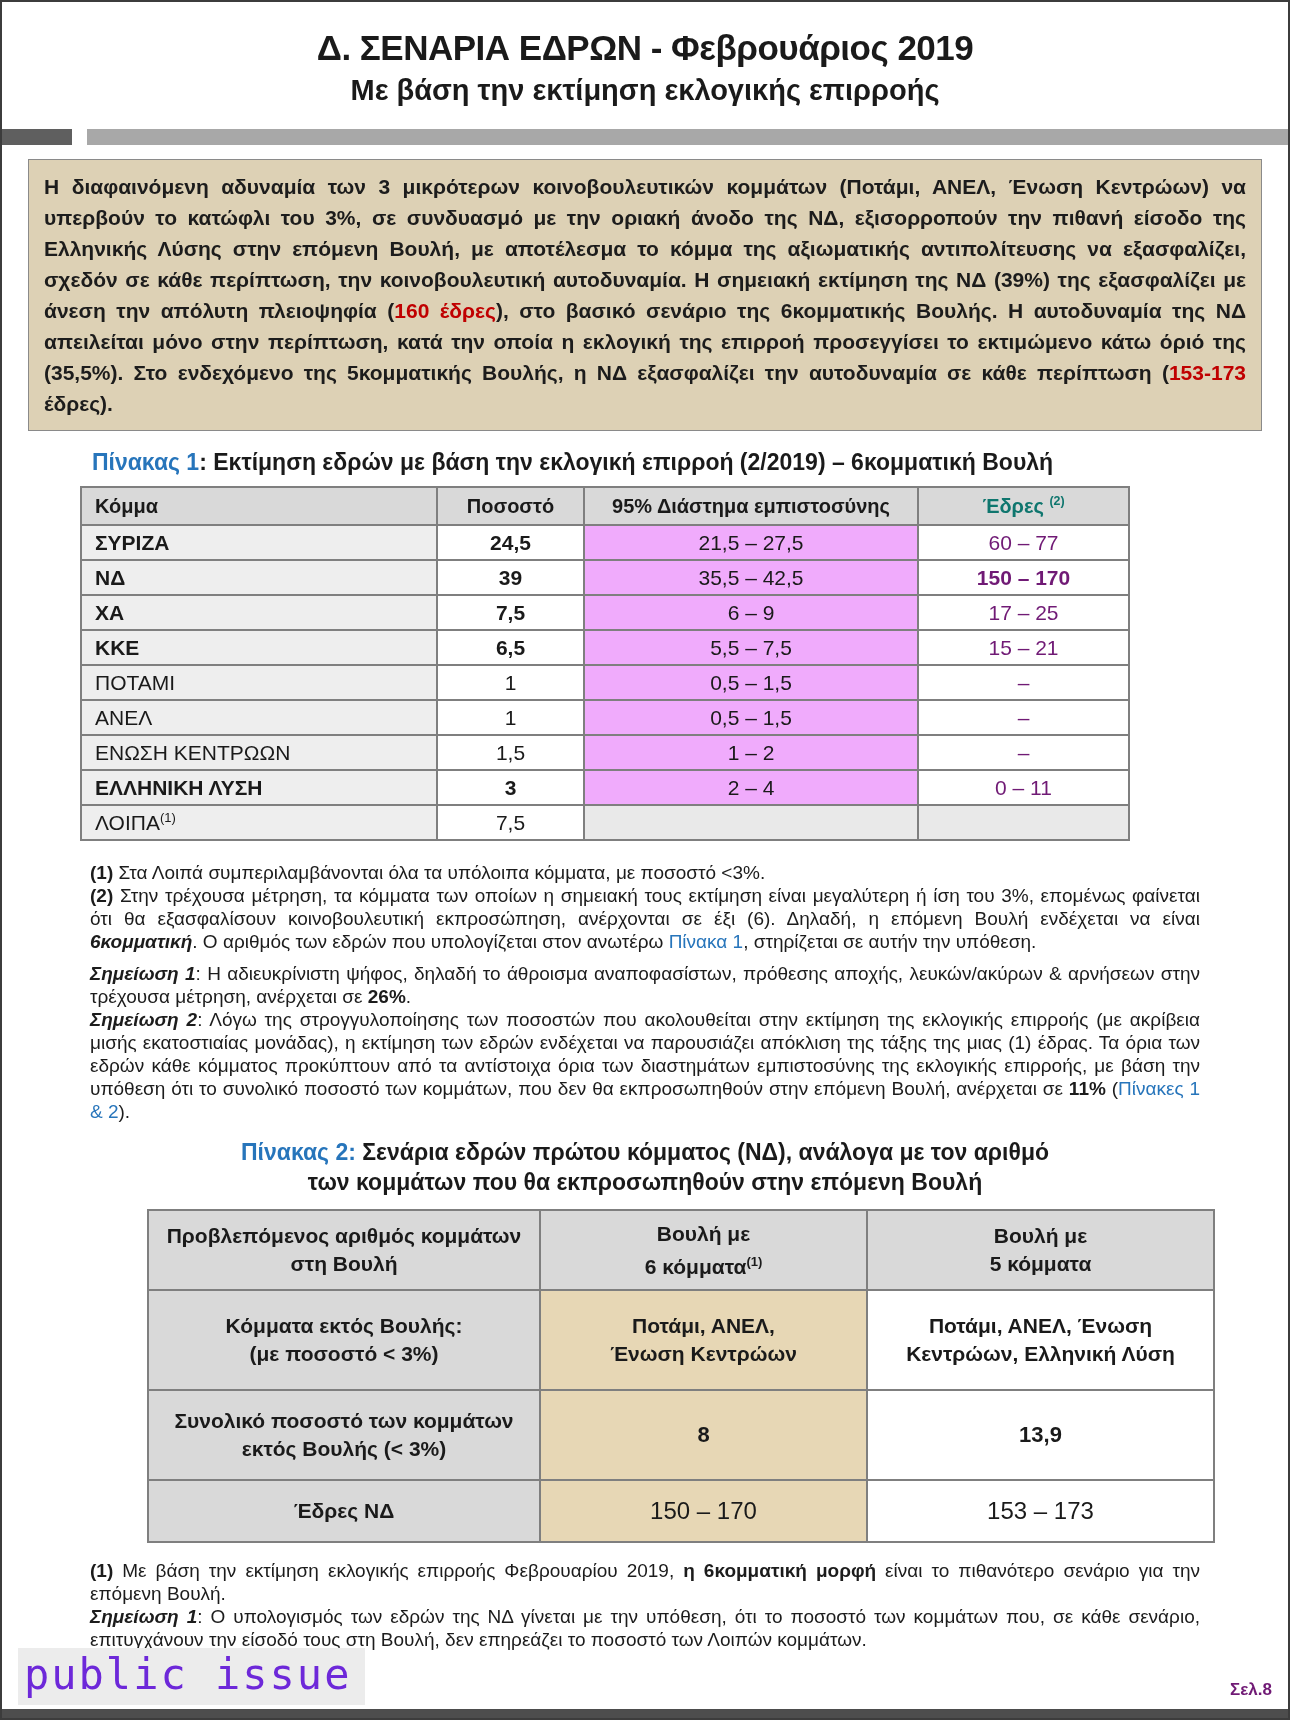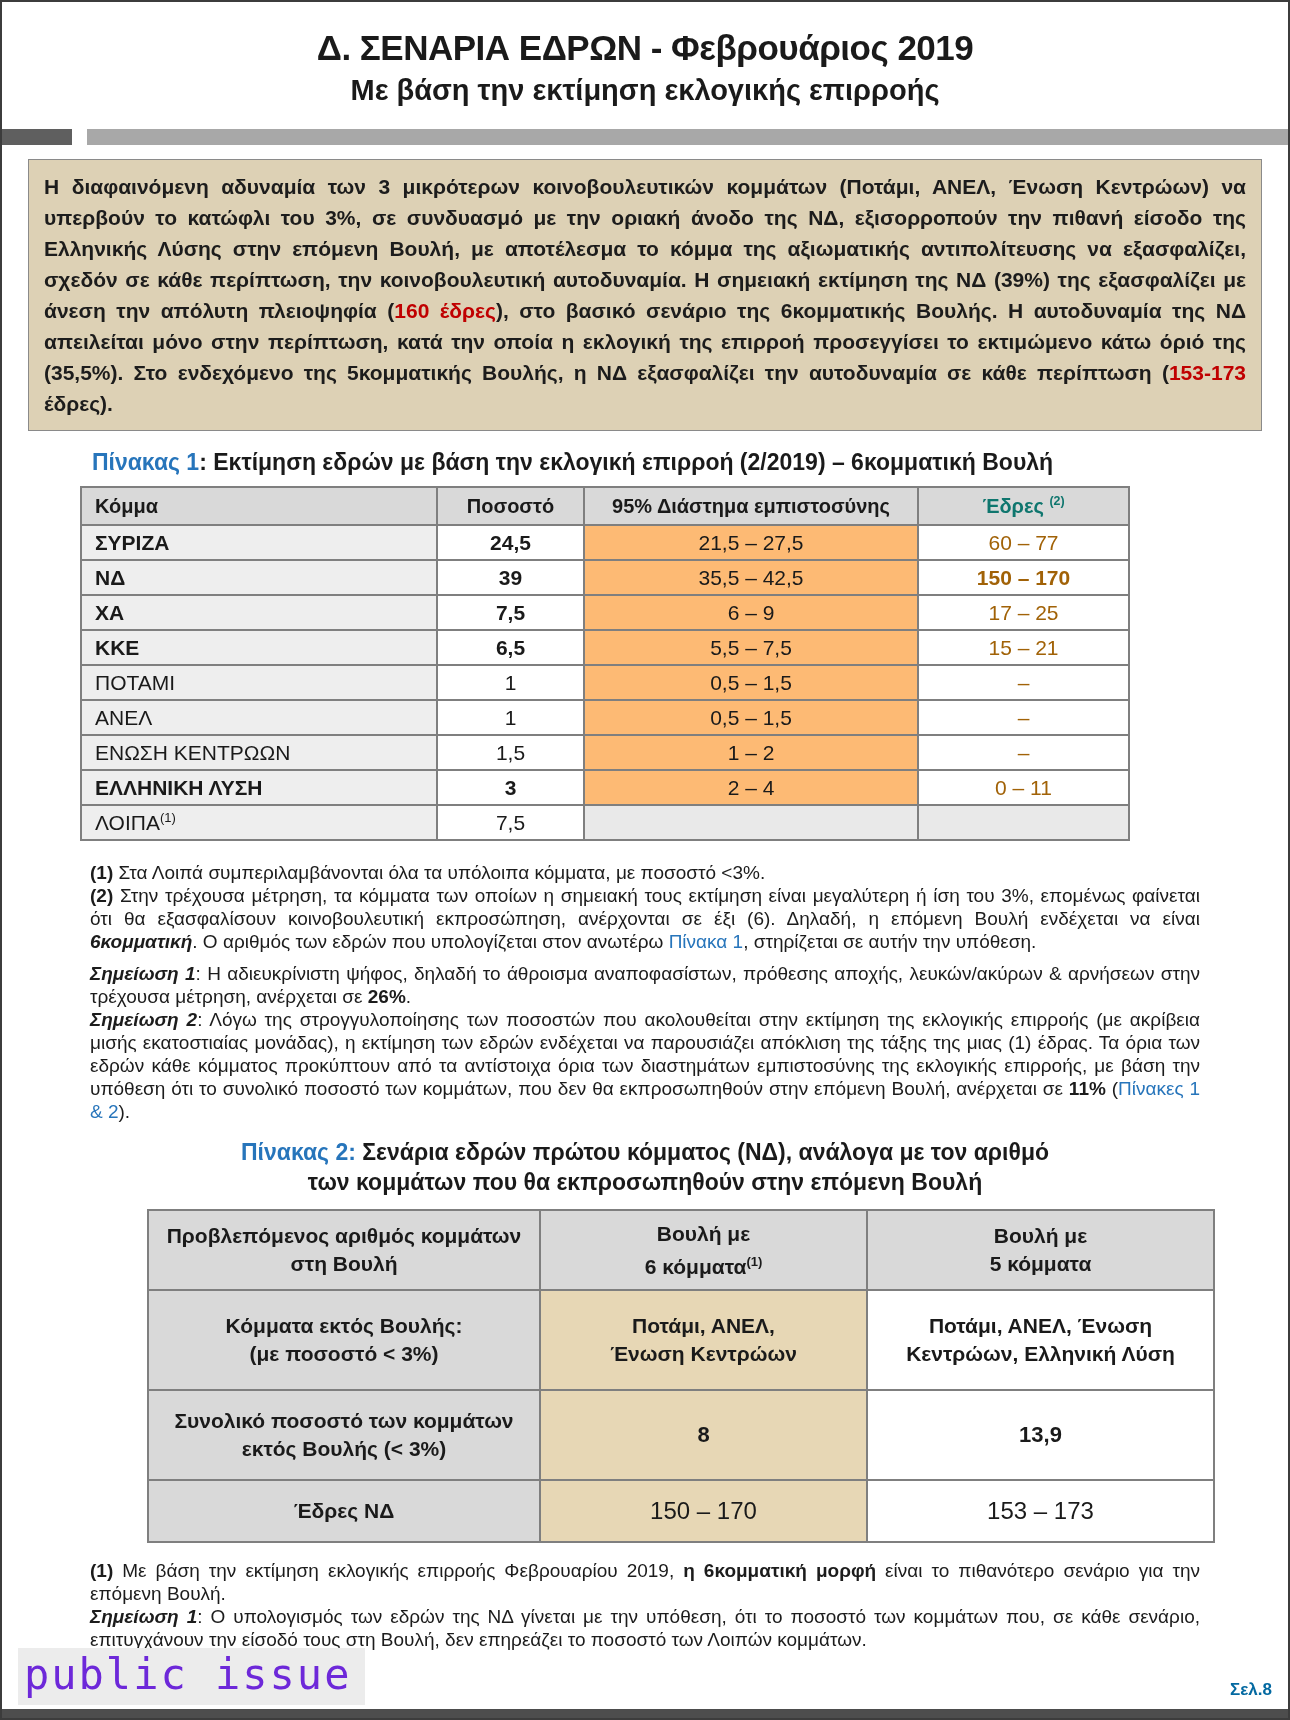--- a/index.html
+++ b/index.html
@@ -40,22 +40,22 @@
   
   .t1-title { width:985px; margin:18px 0 0 78px; text-align:center; font-size:23px; font-weight:bold; }
   table.t1 {
     margin:10px 0 0 78px; width:985px;
     border-collapse:collapse; table-layout:fixed;
     font-size:21px;
   }
   table.t1 td { border:2.5px solid #7f7f7f; height:33px; padding:0 6px; text-align:center; }
   table.t1 .c-party { width:335px; text-align:left; padding-left:13px; background:#eeeeee; }
   table.t1 .c-pct   { width:133px; background:#ffffff; }
-  table.t1 .c-ci    { width:320px; background:#fdba74; }
-  table.t1 .c-seats { width:197px; background:#ffffff; color:#a16207; }
+  table.t1 .c-ci    { width:320px; background:#f0abfc; }
+  table.t1 .c-seats { width:197px; background:#ffffff; color:#701a75; }
   table.t1 tr.hdr td { background:#d9d9d9; font-weight:bold; font-size:20px; height:36px; color:#1a1a1a; }
   table.t1 tr.r-bold .c-party, table.t1 tr.r-bold .c-pct { font-weight:bold; }
   table.t1 tr.seats-bold .c-seats { font-weight:bold; }
   table.t1 td.cell-muted { background:#e9e9e9; }
   sup { font-size:0.62em; }
   
   .notes { margin:20px 88px 0 88px; font-size:19px; line-height:23px; text-align:justify; color:#1c1c1c; }
   .notes p { margin:0; }
   .notes p.sp { margin-top:9px; }
   
@@ -76,21 +76,21 @@
   table.t2 tr.row-excluded td { height:86px; }
   table.t2 tr.row-pct td { height:76px; }
   
   .logo {
     position:absolute; left:16px; bottom:13px;
     font-family:"DejaVu Sans Mono", monospace;
     font-size:42px; color:#6d28d9;
     background:#ececec; padding:2px 14px 6px 6px;
     letter-spacing:2px;
   }
-  .page-num { position:absolute; right:16px; bottom:18px; font-size:17px; font-weight:bold; color:#0369a1; }
+  .page-num { position:absolute; right:16px; bottom:18px; font-size:17px; font-weight:bold; color:#701a75; }
   .bottom-bar { position:absolute; left:0; right:0; bottom:0; height:9px; background:#4d4d4d; }
 </style>
 </head>
 <body>
 
 <div class="page">
 
   <div class="title">Δ. ΣΕΝΑΡΙΑ ΕΔΡΩΝ - Φεβρουάριος 2019</div>
   <div class="subtitle">Με βάση την εκτίμηση εκλογικής επιρροής</div>
   <div class="deco">

